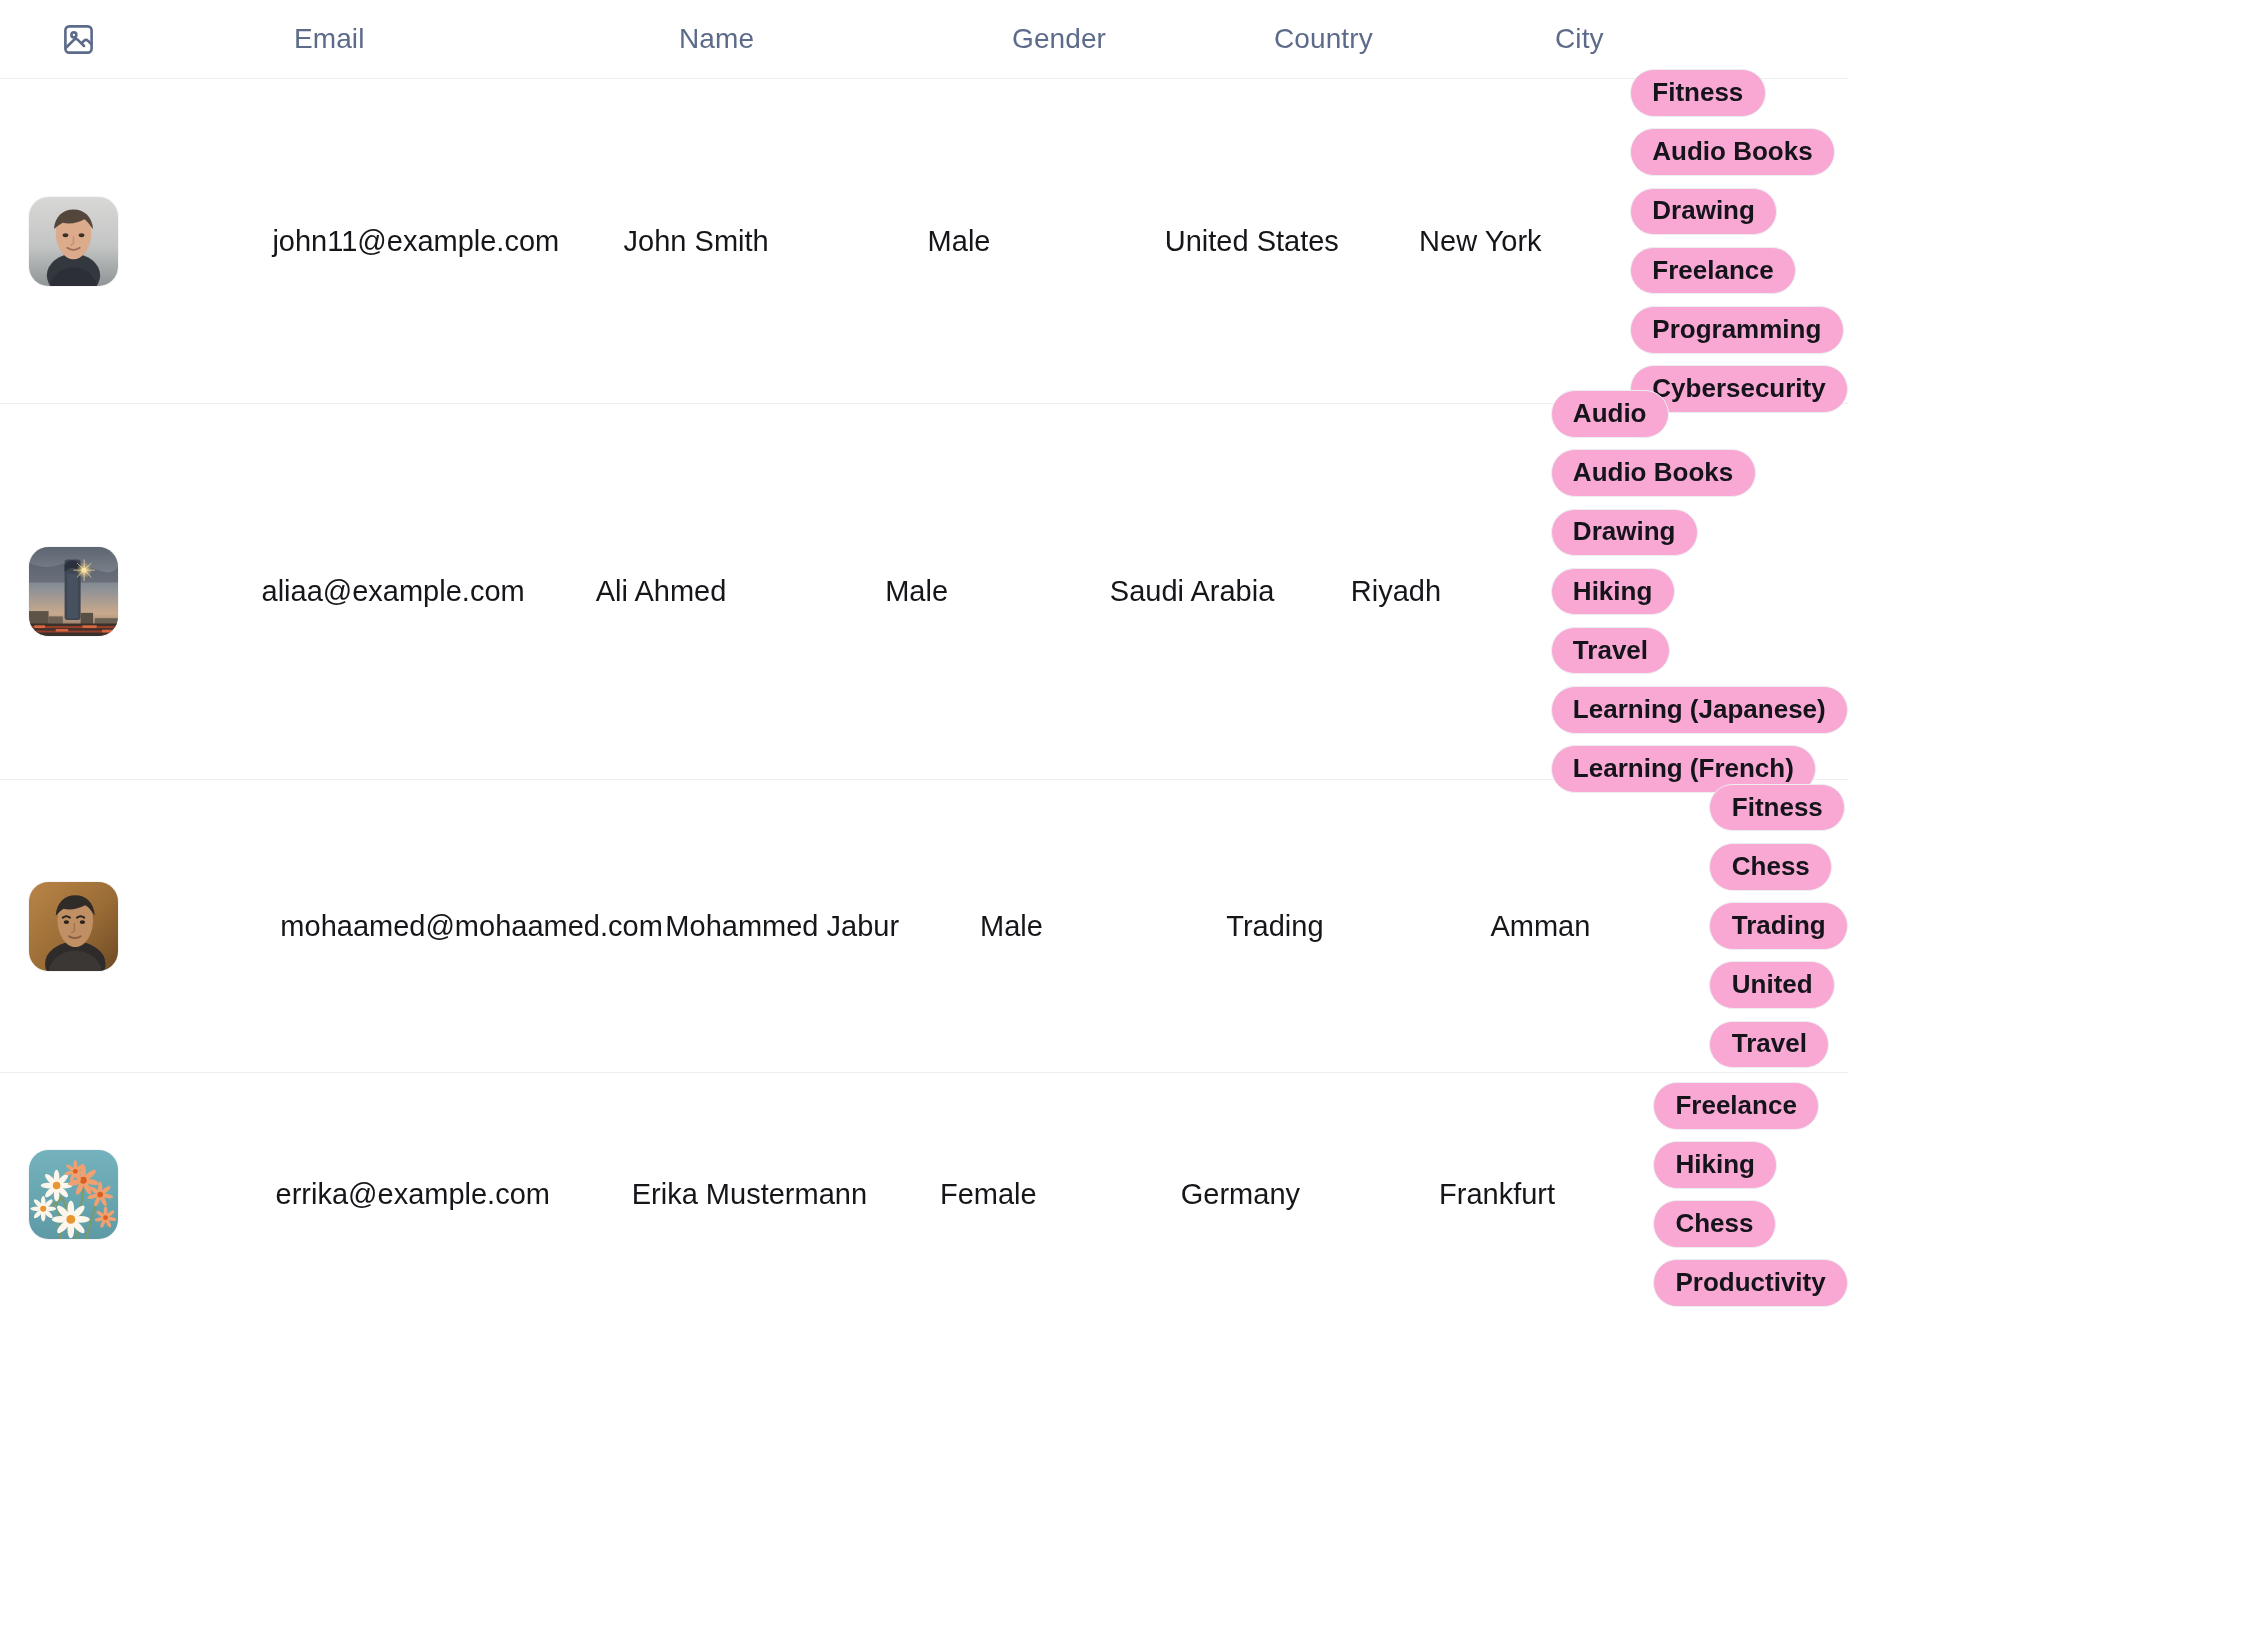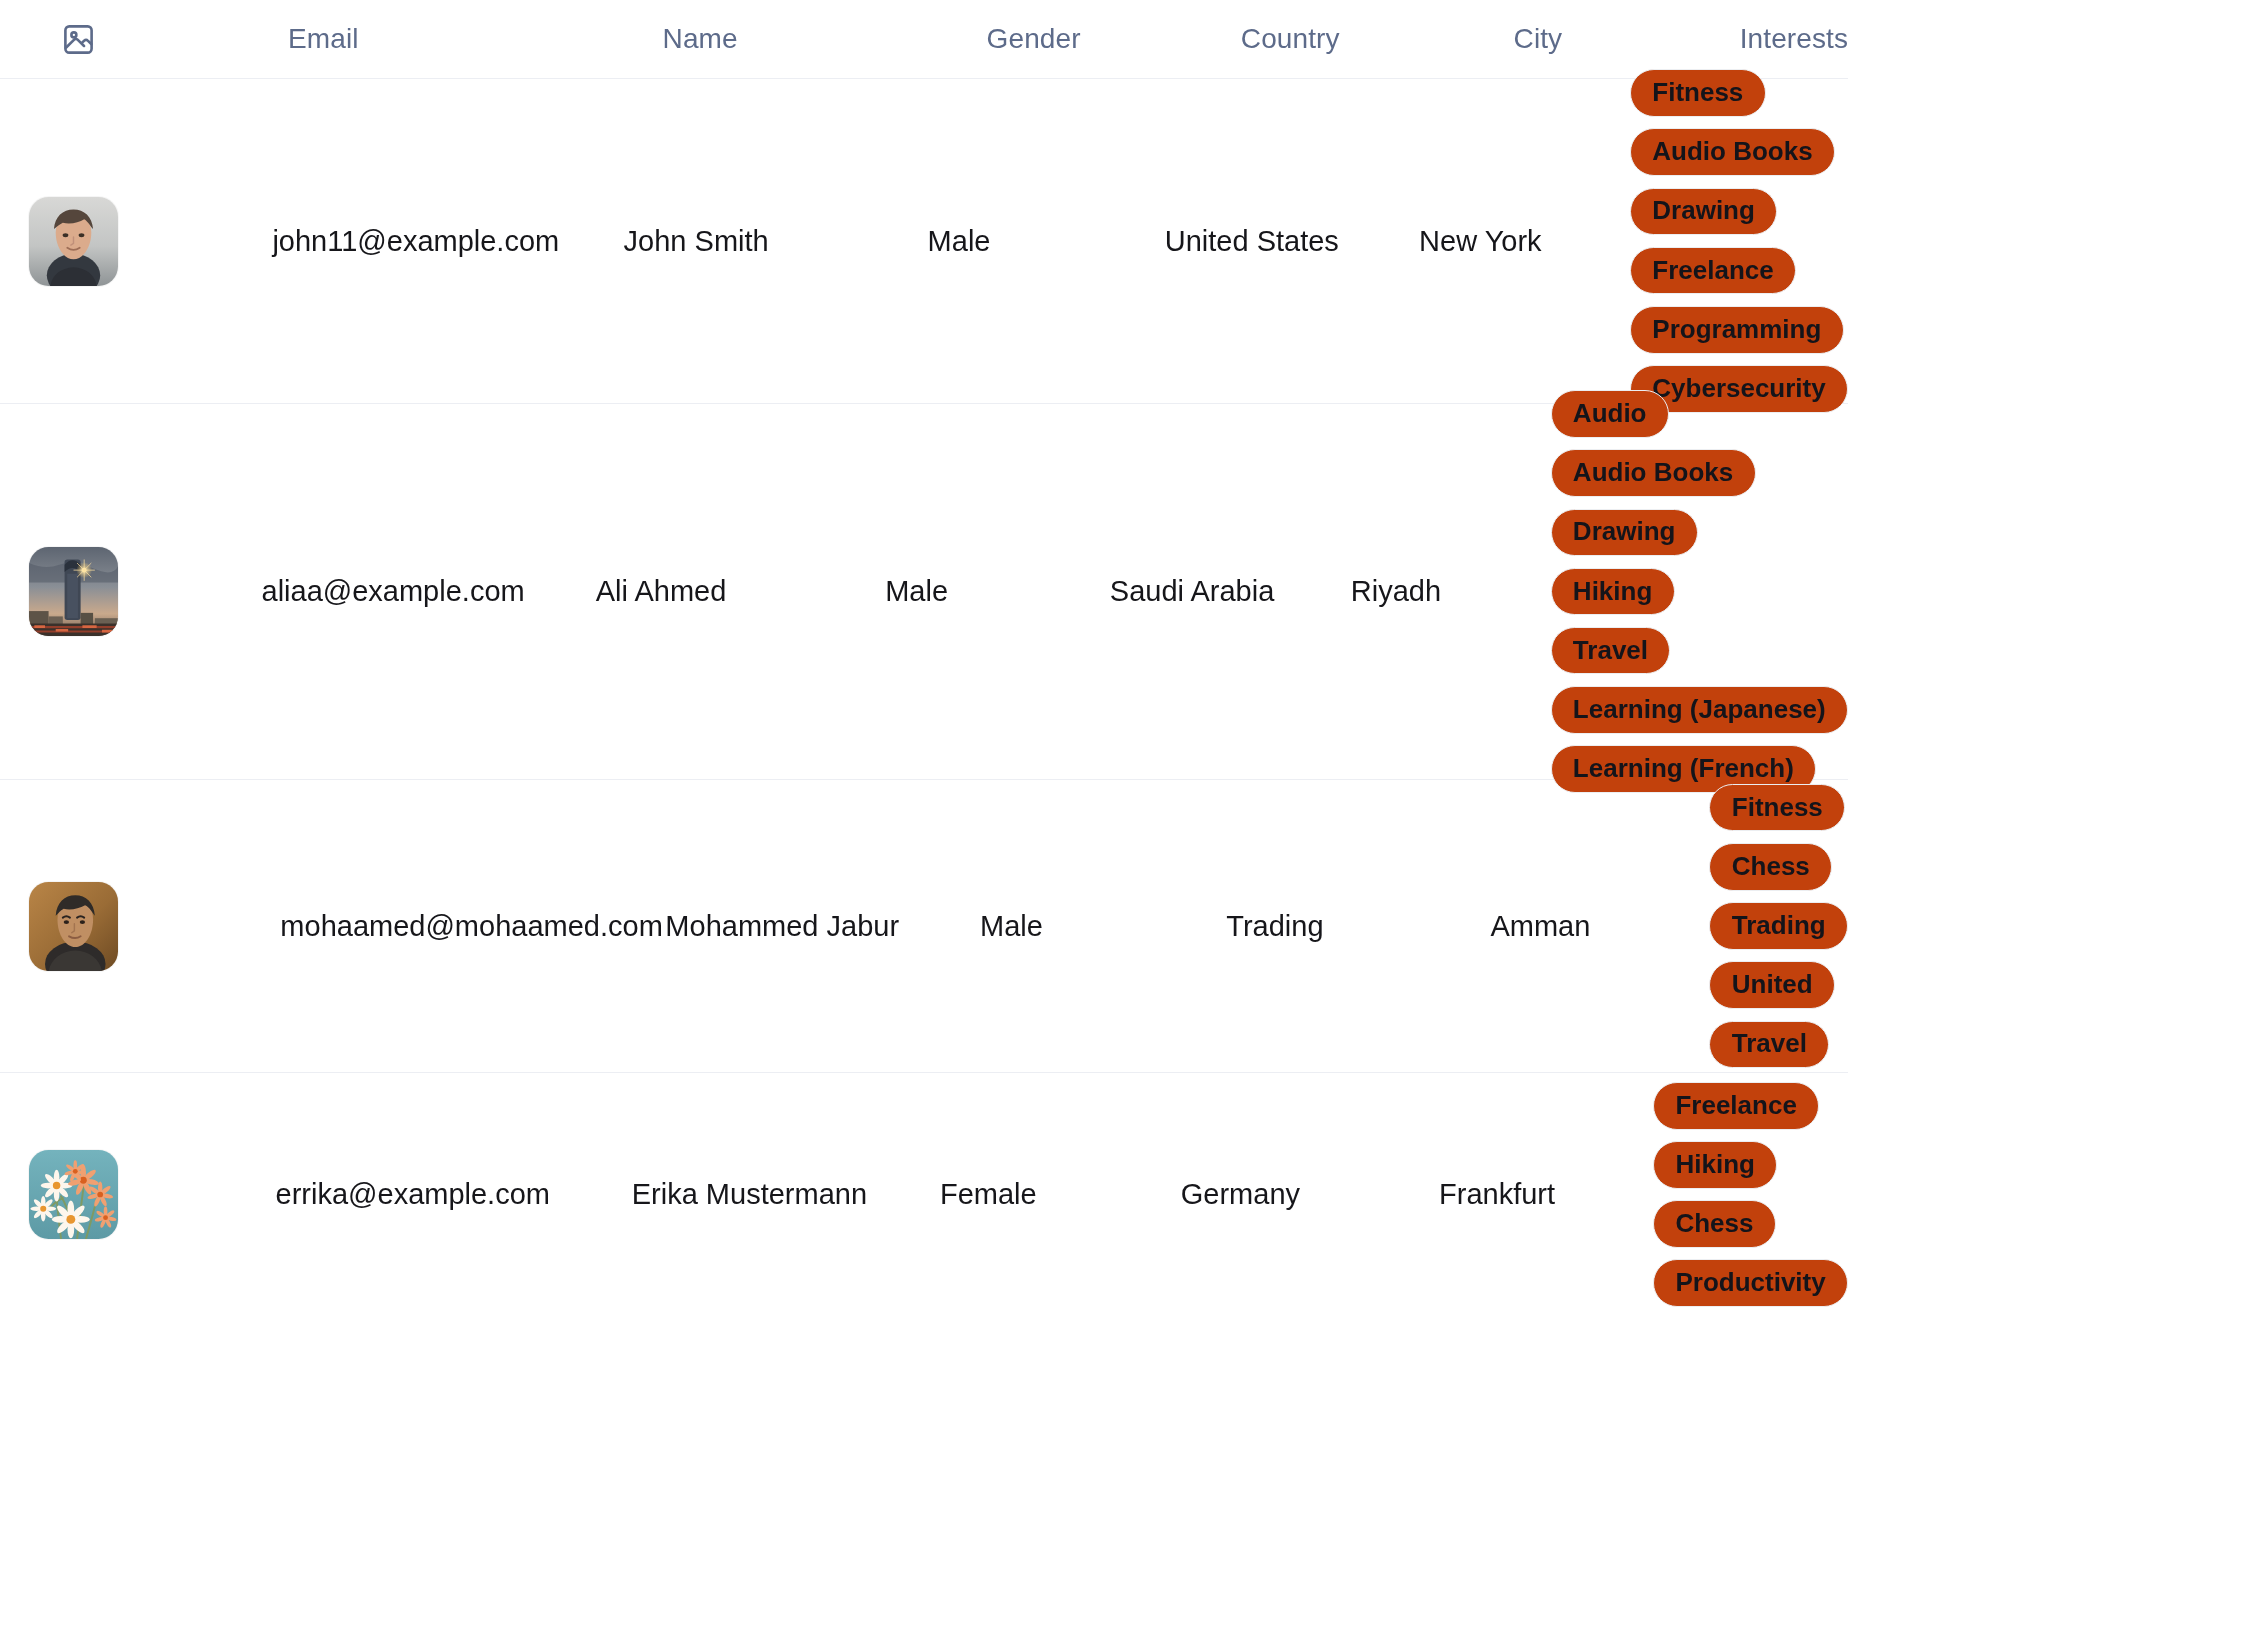--- a/index.html
+++ b/index.html
@@ -98,21 +98,21 @@
     flex-direction: column;
     align-items: flex-start;
     gap: 11.6px;
     padding-top: 5.8px;
     padding-bottom: 5.8px;
   }
   .chip {
     display: inline-block;
     border: 1.9px solid #eceef1;
     border-radius: 969px;
-    background: #c2410c;
+    background: #f9a8d4;
     padding: 7.8px 21.3px 8.7px 21.3px;
     font-size: 26px;
     font-weight: 700;
     color: #14141a;
     white-space: nowrap;
     line-height: 1.12;
     box-sizing: border-box;
   }
 </style>
 </head>
@@ -129,21 +129,20 @@
           <path d="M4 17.2l5.2-5.1c.6-.6 1.6-.6 2.2 0l4.2 4.1"></path>
           <path d="M14.2 14.2l1.6-1.5c.6-.6 1.6-.6 2.2 0l2.3 2.2"></path>
         </svg>
       </span>
     </div>
     <div class="th c-email">Email</div>
     <div class="th c-name">Name</div>
     <div class="th c-gender">Gender</div>
     <div class="th c-country">Country</div>
     <div class="th c-city">City</div>
-    <div class="th c-int">Interests</div>
   </div>
 
   <div class="trow" style="height:325px">
     <div class="c-img avatar-cell">
       <div class="avatar">
         <svg viewBox="0 0 100 100" preserveAspectRatio="xMidYMid slice" aria-hidden="true">
           <defs>
             <linearGradient id="g1bg" x1="0" y1="0" x2="0" y2="1">
               <stop offset="0%" stop-color="#d8d8d6"></stop>
                 <stop offset="55%" stop-color="#c3c5c4"></stop>

